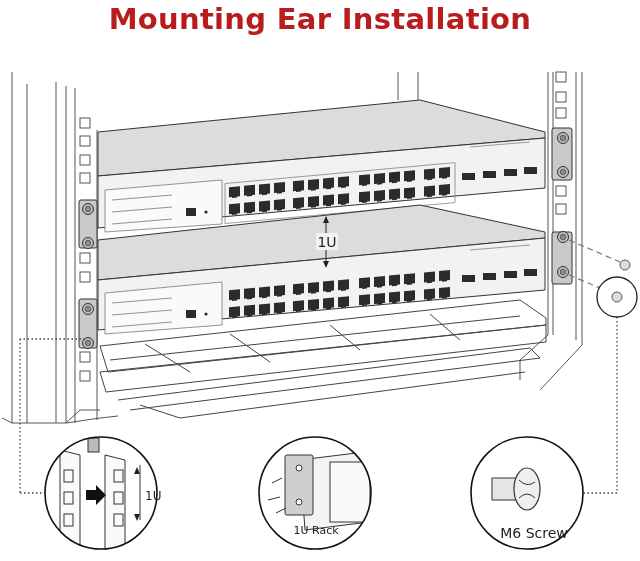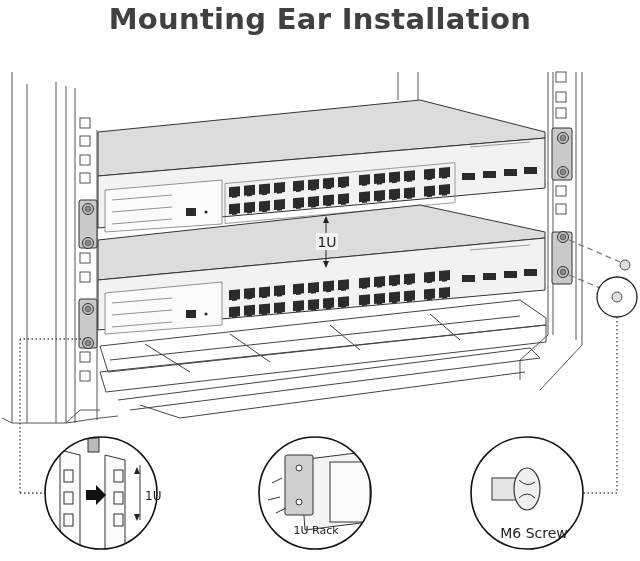--- a/index.html
+++ b/index.html
@@ -1,19 +1,19 @@
 <!DOCTYPE html>
 <html><head>
   <meta charset="utf-8">
   <style>
     html, body { margin: 0; padding: 0; background: #ffffff; }
     body { width: 640px; height: 561px; position: relative; overflow: hidden; font-family: "Liberation Sans", sans-serif; }
     .title {
       position: absolute; left: 0; top: 2px; width: 640px; text-align: center;
-      font-family: "DejaVu Sans", sans-serif; font-weight: bold; font-size: 29px; color: #404040;
+      font-family: "DejaVu Sans", sans-serif; font-weight: bold; font-size: 29px; color: #b91c1c;
       letter-spacing: 0.3px;
     }
     svg.scene { position: absolute; left: 0; top: 0; }
     .lbl { font-family: "DejaVu Sans", sans-serif; fill: #222; }
   </style>
 </head>
 <body>
 
 <div class="title">Mounting Ear Installation</div>
 

